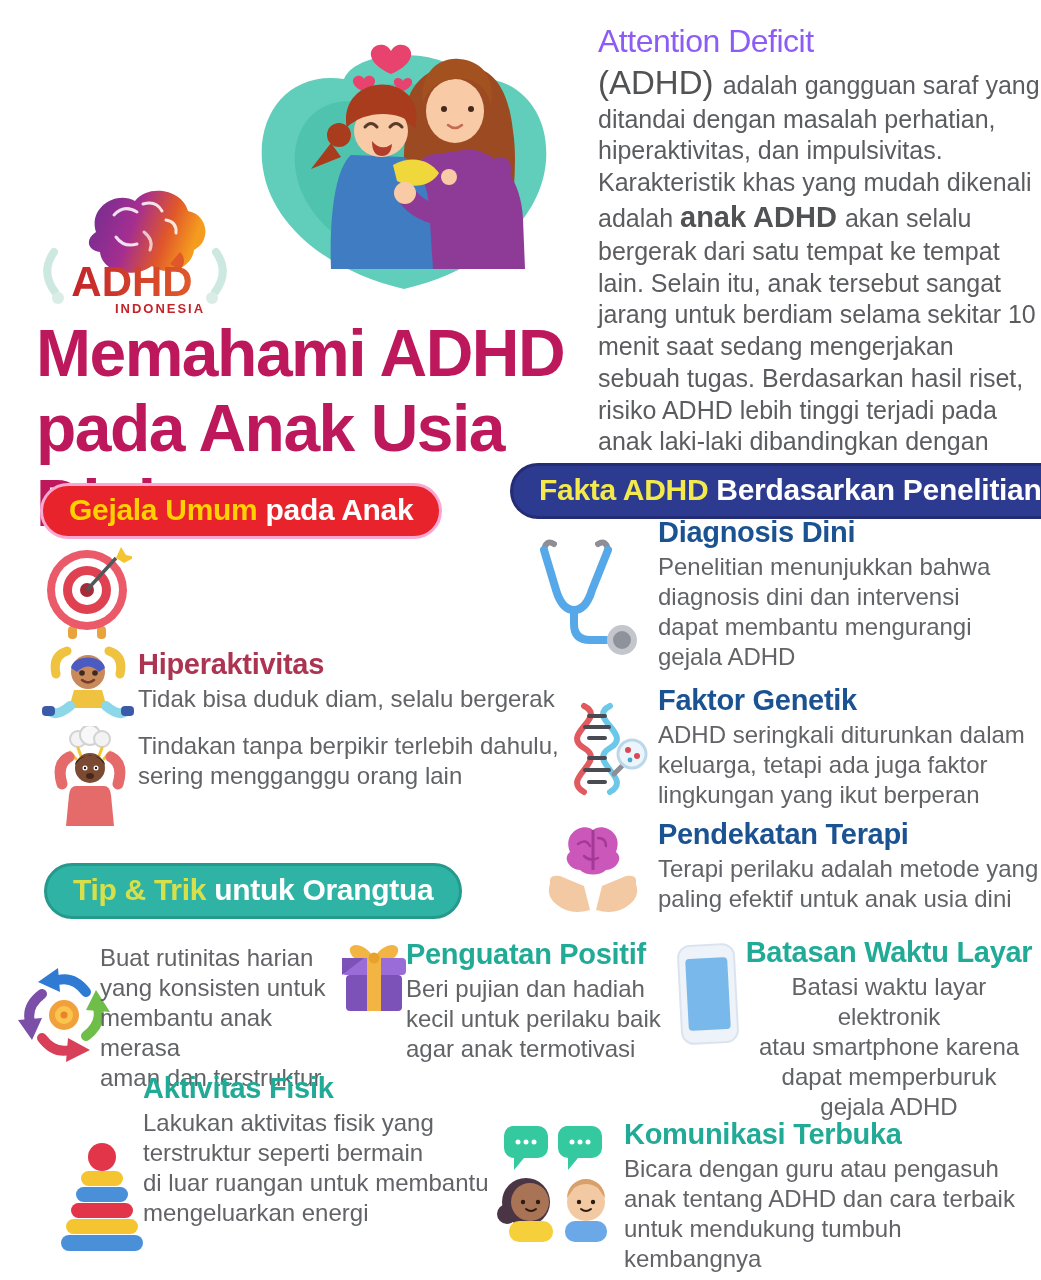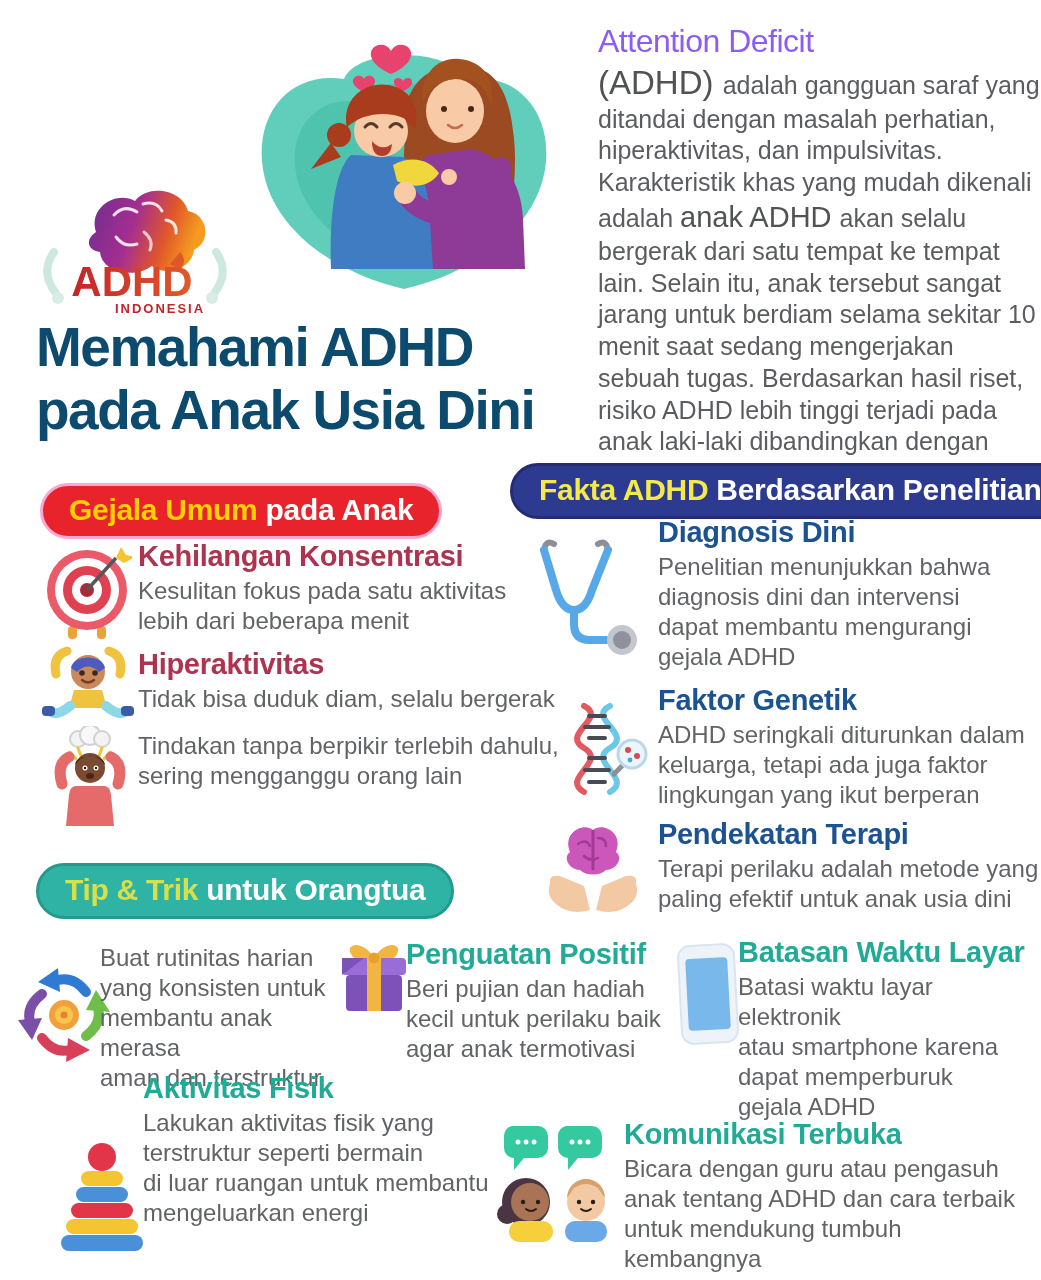--- a/index.html
+++ b/index.html
@@ -13,34 +13,34 @@
   .pre { white-space:pre-line; }
 
   
   .logo { left:30px; top:180px; width:210px; height:140px; }
   .hero { left:243px; top:6px; width:322px; height:294px; }
 
   .intro { left:598px; top:24px; width:442px; color:#56575a; }
   .intro-heading { font-size:32px; font-weight:400; line-height:1.12; letter-spacing:-0.5px; color:#8b5cf6; }
   .intro-body { font-size:25px; line-height:1.27; color:#5b5c5f; margin-top:2px; }
   .intro-adhd { font-size:33px; font-weight:400; color:#515254; }
-  .intro-bold { font-size:29px; font-weight:400; color:#515254; }
-
-  .main-title { left:36px; top:316px; width:545px; font-size:55px; font-weight:700;
-    color:#0c4a6e; line-height:1.14; letter-spacing:-1.5px; }
+  .intro-bold { font-size:29px; font-weight:700; color:#515254; }
+
+  .main-title { left:36px; top:316px; width:545px; font-size:66px; font-weight:700;
+    color:#be185d; line-height:1.14; letter-spacing:-1.5px; }
 
   
   .badge { position:absolute; border-radius:34px; font-weight:700; font-size:30px;
     padding:7px 26px 9px; white-space:nowrap; letter-spacing:-0.3px; }
   .badge .rest { color:#ffffff; }
   .badge-gejala { left:40px; top:483px; background:#e8232c; border:3px solid #f9a8d4; }
   .badge-gejala .hl { color:#ffd100; }
   .badge-fakta { left:510px; top:463px; background:#2c3a8f; border:3px solid#232c74; }
   .badge-fakta .hl { color:#f3e94c; }
-  .badge-tips { left:36px; top:863px; background:#2fb3a4; border:3px solid #249a8d; }
+  .badge-tips { left:44px; top:863px; background:#2fb3a4; border:3px solid #249a8d; }
   .badge-tips .hl { color:#d7e04a; }
 
   
   .item-title { font-size:29px; font-weight:700; letter-spacing:-0.3px; }
   .item-desc { font-size:24px; color:#626366; line-height:1.25; margin-top:3px; }
   .c-maroon { color:#ad3450; }
   .c-navy { color:#1b5291; }
   .c-teal { color:#21ab97; }
 
   svg { display:block; width:100%; height:100%; }
@@ -133,25 +133,20 @@
       <rect x="55" y="82" width="9" height="13" rx="4" fill="#e8a33d"></rect>
       <circle cx="45" cy="46" r="40" fill="#ea5a68"></circle>
       <circle cx="45" cy="46" r="32" fill="#ffffff"></circle>
       <circle cx="45" cy="46" r="24" fill="#e04150"></circle>
       <circle cx="45" cy="46" r="15" fill="#ffffff"></circle>
       <circle cx="45" cy="46" r="7" fill="#a82938"></circle>
       <line x1="45" y1="46" x2="74" y2="14" stroke="#55565a" stroke-width="3.5"></line>
       <path d="M74 14 l5 -11 l5 8 l9 2 l-11 6 z" fill="#f5c531"></path>
     </svg>
   </div>
-  <div class="abs" style="left:138px; top:540px; width:430px;">
-    <div class="item-title c-maroon">Kehilangan Konsentrasi</div>
-    <div class="item-desc pre">Kesulitan fokus pada satu aktivitas
-lebih dari beberapa menit</div>
-  </div>
 
   <div class="abs" style="left:40px; top:646px; width:96px; height:84px;">
     <svg viewBox="0 0 96 84">
       <path d="M16 28 Q12 10 27 5" stroke="#efc23f" stroke-width="9" fill="none" stroke-linecap="round"></path>
       <path d="M80 28 Q84 10 69 5" stroke="#efc23f" stroke-width="9" fill="none" stroke-linecap="round"></path>
       <circle cx="48" cy="26" r="17" fill="#c98a5b"></circle>
       <path d="M31 22 C33 8 63 8 65 22 L59 26 Q48 15 37 26 Z" fill="#4b5bc1"></path>
       <circle cx="42" cy="27" r="2.8" fill="#3c2a1e"></circle>
         <circle cx="55" cy="27" r="2.8" fill="#3c2a1e"></circle>
       <path d="M42 34 Q48 39 54 34" stroke="#7a3b2a" stroke-width="2.5" fill="none" stroke-linecap="round"></path>
@@ -296,21 +291,21 @@
 kecil untuk perilaku baik
 agar anak termotivasi</div>
   </div>
 
   <div class="abs tilt" style="left:676px; top:942px; width:64px; height:104px;">
     <svg viewBox="0 0 64 104">
       <rect x="4" y="3" width="56" height="98" rx="12" fill="#eef3f9" stroke="#dbe4ee" stroke-width="2"></rect>
       <rect x="11" y="16" width="42" height="72" rx="4" fill="#79b8ea"></rect>
     </svg>
   </div>
-  <div class="abs" style="left:738px; top:936px; width:302px;">
+  <div class="abs" style="left:738px; top:936px; width:302px;text-align:center;">
     <div class="item-title c-teal">Batasan Waktu Layar</div>
     <div class="item-desc pre">Batasi waktu layar elektronik
 atau smartphone karena
 dapat memperburuk
 gejala ADHD</div>
   </div>
 
   <div class="abs" style="left:50px; top:1140px; width:104px; height:122px;">
     <svg viewBox="0 0 104 122">
       <circle cx="52" cy="17" r="14" fill="#e23549"></circle>

